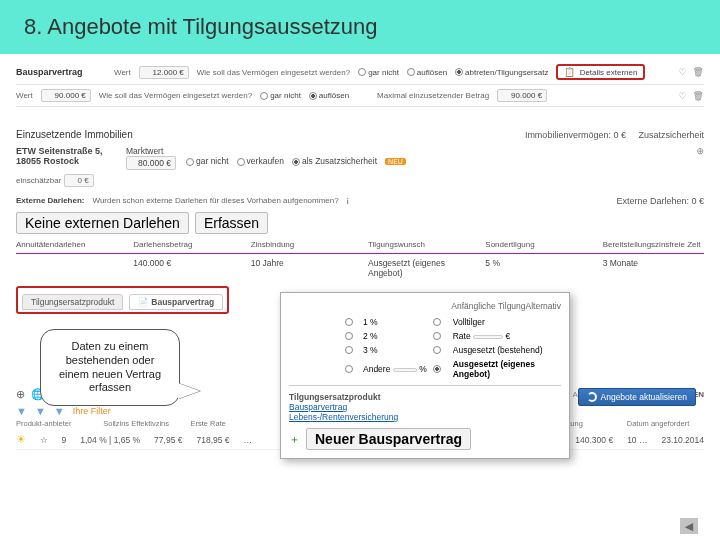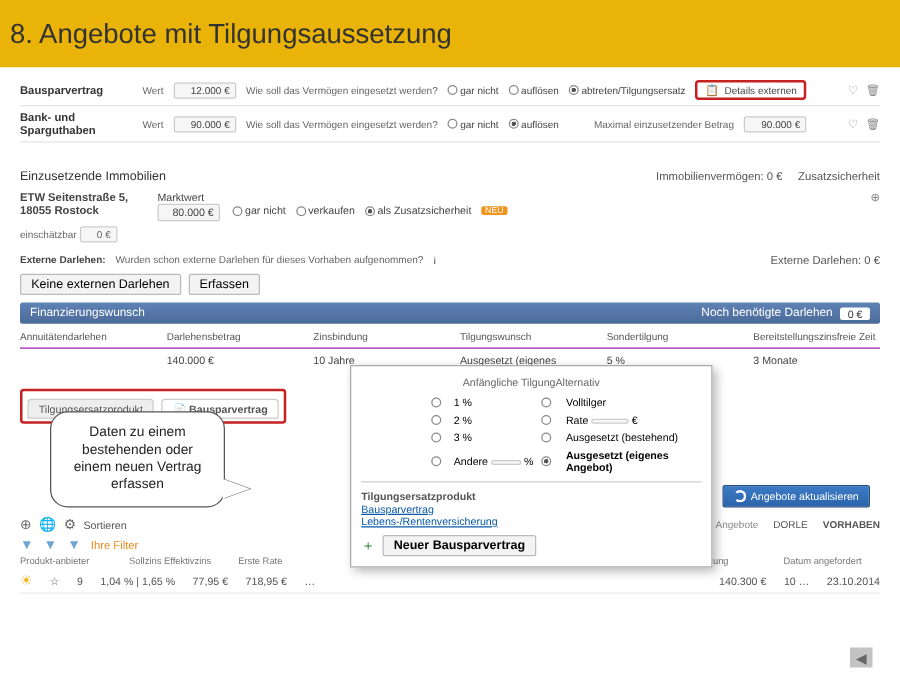--- a/index.html
+++ b/index.html
@@ -1,47 +1,47 @@
 <!DOCTYPE html>
 <html><head>
 <meta charset="utf-8">
 <style>
   * { box-sizing: border-box; margin: 0; padding: 0; }
   body { font-family: Arial, sans-serif; font-size: 10px; background: #fff; width: 720px; height: 540px; overflow: hidden; position: relative; }
-  .slide-header { background: #eab308; padding: 14px 8px; }
+  .slide-header { background: #5eead4; padding: 14px 24px; }
   .slide-title { font-size: 22px; font-weight: 400; color: #333; }
   .app { position: relative; background: #fff; padding: 6px 16px; height: 440px; overflow: hidden; }
   .section-row { display: flex; align-items: center; gap: 8px; padding: 4px 0; border-bottom: 1px solid #e5e5e5; font-size: 8px; color: #444; }
   .section-row .lab { width: 90px; font-weight: bold; color: #333; font-size: 9px; }
   .section-row .sub { color: #666; }
   .value-box { background: #f6f6f6; border: 1px solid #ccc; padding: 1px 4px; border-radius: 2px; min-width: 50px; text-align: right; display: inline-block; }
   .radio-group { display: inline-flex; gap: 8px; align-items: center; }
   .radio-dot { width: 8px; height: 8px; border: 1px solid #888; border-radius: 50%; display: inline-block; vertical-align: middle; margin-right: 2px; }
   .radio-dot.sel { background: radial-gradient(#555 40%, #fff 45%); }
   .red-outline { border: 2px solid #c62121; border-radius: 3px; padding: 1px 6px; display: inline-flex; align-items: center; gap: 4px; }
   .icon-sm { font-size: 9px; }
   .right-actions { margin-left: auto; display: flex; gap: 6px; align-items: center; font-size: 9px; color: #888; }
   .section-title { font-weight: normal; font-size: 10px; color: #333; padding: 6px 0 2px; margin-top: 16px; }
   .right-summary { margin-left: auto; color: #555; font-size: 9px; padding-left: 28px; }
   .prop-row { display: flex; gap: 10px; align-items: flex-start; font-size: 8.5px; color: #444; padding: 4px 0; }
   .prop-addr { font-weight: bold; font-size: 9px; width: 100px; }
-  .btn { background: #f3f3f3; border: 1px solid #bbb; border-radius: 2px; padding: 2px 8px; font-size: 10px; cursor: pointer; }
+  .btn { background: #f3f3f3; border: 1px solid #bbb; border-radius: 2px; padding: 2px 8px; font-size: 14px; cursor: pointer; }
   .badge-sm { display: inline-block; background: #f0941a; color: #fff; font-size: 7px; padding: 0 3px; border-radius: 2px; }
   .fin-bar { background: linear-gradient(#5f82b5, #4a6a99); color: #fff; padding: 3px 8px; display: flex; align-items: center; font-size: 9.5px; border-radius: 2px; margin-top: 6px; }
   .fin-bar .right { margin-left: auto; display: flex; align-items: center; gap: 6px; }
   .fin-bar .pill { background: #fff; color: #333; padding: 0 6px; border-radius: 2px; font-size: 8.5px; }
   .grid-head { display: flex; gap: 16px; font-size: 8px; color: #555; padding: 6px 0 4px; border-bottom: 1px solid #a21caf; }
   .grid-head div { flex: 1; }
   .grid-row { display: flex; gap: 16px; font-size: 8.5px; color: #444; padding: 4px 0; }
   .grid-row div { flex: 1; }
   .tab-strip { display: flex; gap: 6px; margin-top: 4px; }
   .tab { background: #eee; border: 1px solid #ccc; border-radius: 3px 3px 0 0; padding: 2px 8px; font-size: 8.5px; color: #555; }
   .tab.active { background: #fff; font-weight: bold; }
   .popup { position: absolute; left: 280px; top: 238px; width: 290px; background: #fff; border: 1px solid #aaa; box-shadow: 3px 3px 8px rgba(0,0,0,.3); padding: 8px; font-size: 8.5px; z-index: 5; }
-  .popup-hdr { display: flex; justify-content: center; color: #666; margin-bottom: 6px; }
+  .popup-hdr { display: flex; justify-content: flex-end; color: #666; margin-bottom: 6px; }
   .popup-grid { display: grid; grid-template-columns: 50px 12px auto 14px 1fr; gap: 4px 6px; align-items: center; }
   .popup-sep { border-top: 1px solid #ccc; margin: 6px 0; }
   .popup-sub { color: #666; margin-bottom: 4px; }
   .popup-link { color: #0a5aa8; text-decoration: underline; font-size: 8.5px; display: block; }
   .popup-btn-row { display: flex; align-items: center; gap: 6px; margin-top: 6px; }
   .plus-ico { color: #2a7c2a; font-size: 11px; }
   .callout { position: absolute; left: 40px; top: 275px; z-index: 10; }
   .callout-box { background: #fff; border: 1px solid #555; border-radius: 14px; padding: 10px 12px; width: 140px; text-align: center; font-size: 11px; color: #222; line-height: 1.25; }
   .callout-tail { position: absolute; right: -20px; top: 70%; width: 0; height: 0; border-top: 8px solid transparent; border-bottom: 8px solid transparent; border-left: 22px solid #fff; filter: drop-shadow(1px 0 0 #555); }
   .blue-btn { background: linear-gradient(#3c7bc7, #2b64a9); color: #fff; border: 1px solid #224f87; border-radius: 2px; padding: 3px 8px; font-size: 8.5px; display: inline-flex; align-items: center; gap: 4px; position: absolute; right: 24px; top: 334px; }
@@ -81,21 +81,20 @@
       <span>Details externen</span>
     </span>
     <span class="right-actions">
       <span>♡</span>
       <span>🗑</span>
     </span>
   </div>
 
   
   <div class="section-row">
-    <span class="lab">Bank- und Sparguthaben</span>
     <span class="sub">Wert</span>
     <span class="value-box">90.000 €</span>
     <span class="sub">Wie soll das Vermögen eingesetzt werden?</span>
     <span class="radio-group">
       <span><i class="radio-dot"></i><span>gar nicht</span></span>
       <span><i class="radio-dot sel"></i><span>auflösen</span></span>
     </span>
     <span class="sub" style="margin-left:20px">Maximal einzusetzender Betrag</span>
     <span class="value-box">90.000 €</span>
     <span class="right-actions">
@@ -144,27 +143,20 @@
     <span class="sub">Wurden schon externe Darlehen für dieses Vorhaben aufgenommen?</span>
     <span>ℹ</span>
     <span class="right-summary">Externe Darlehen: 0 €</span>
   </div>
   <div style="display:flex;gap:6px;margin-top:2px">
     <button class="btn">Keine externen Darlehen</button>
     <button class="btn">Erfassen</button>
   </div>
 
   
-  <div class="fin-bar">
-    <span>Finanzierungswunsch</span>
-    <span class="right">
-      <span>Noch benötigte Darlehen</span>
-      <span class="pill">0 €</span>
-    </span>
-  </div>
 
   
   <div class="grid-head">
     <div>Annuitätendarlehen</div>
     <div>Darlehensbetrag</div>
     <div>Zinsbindung</div>
     <div>Tilgungswunsch</div>
     <div>Sondertilgung</div>
     <div>Bereitstellungszinsfreie Zeit</div>
   </div>

